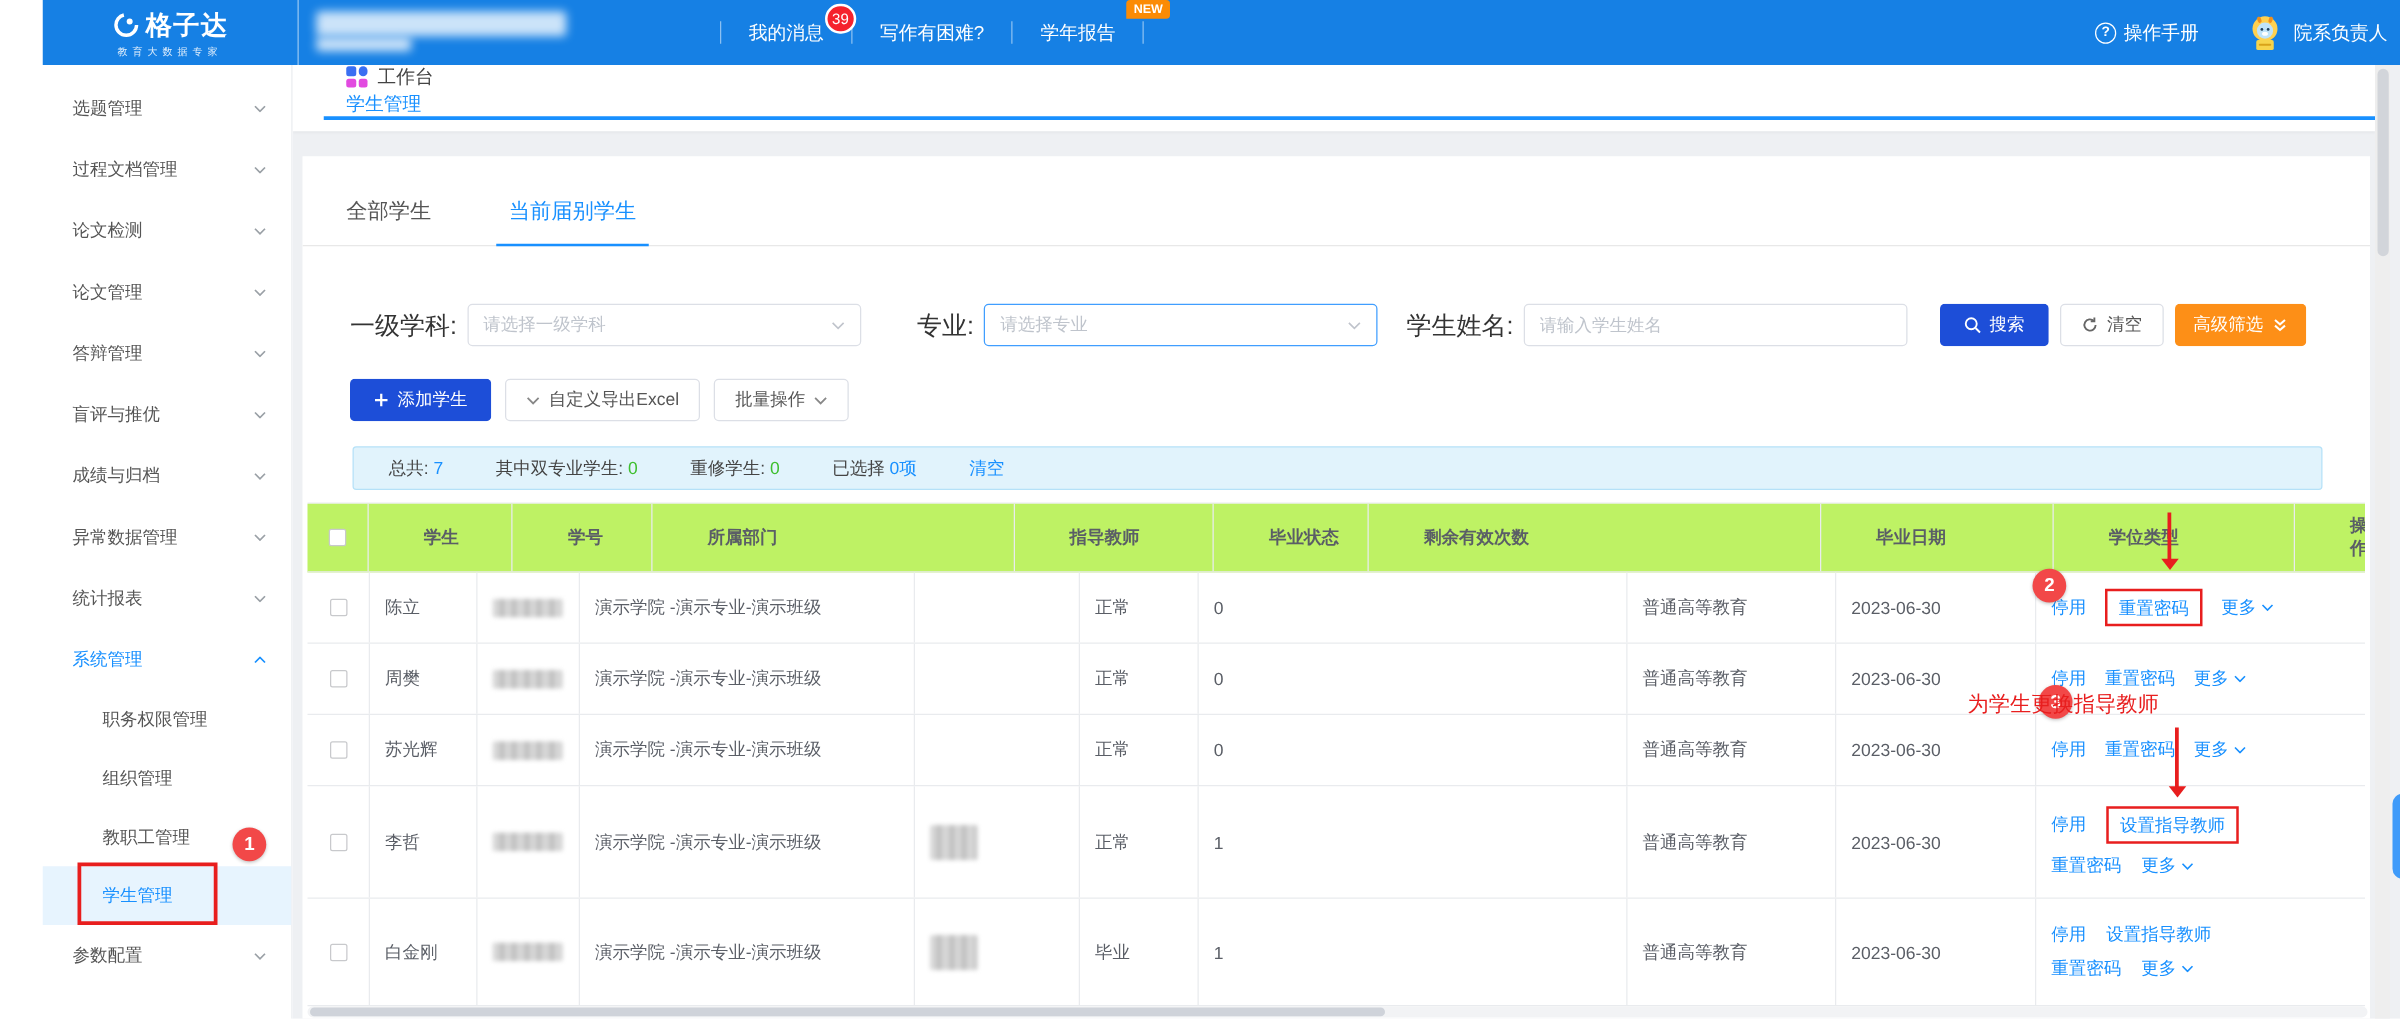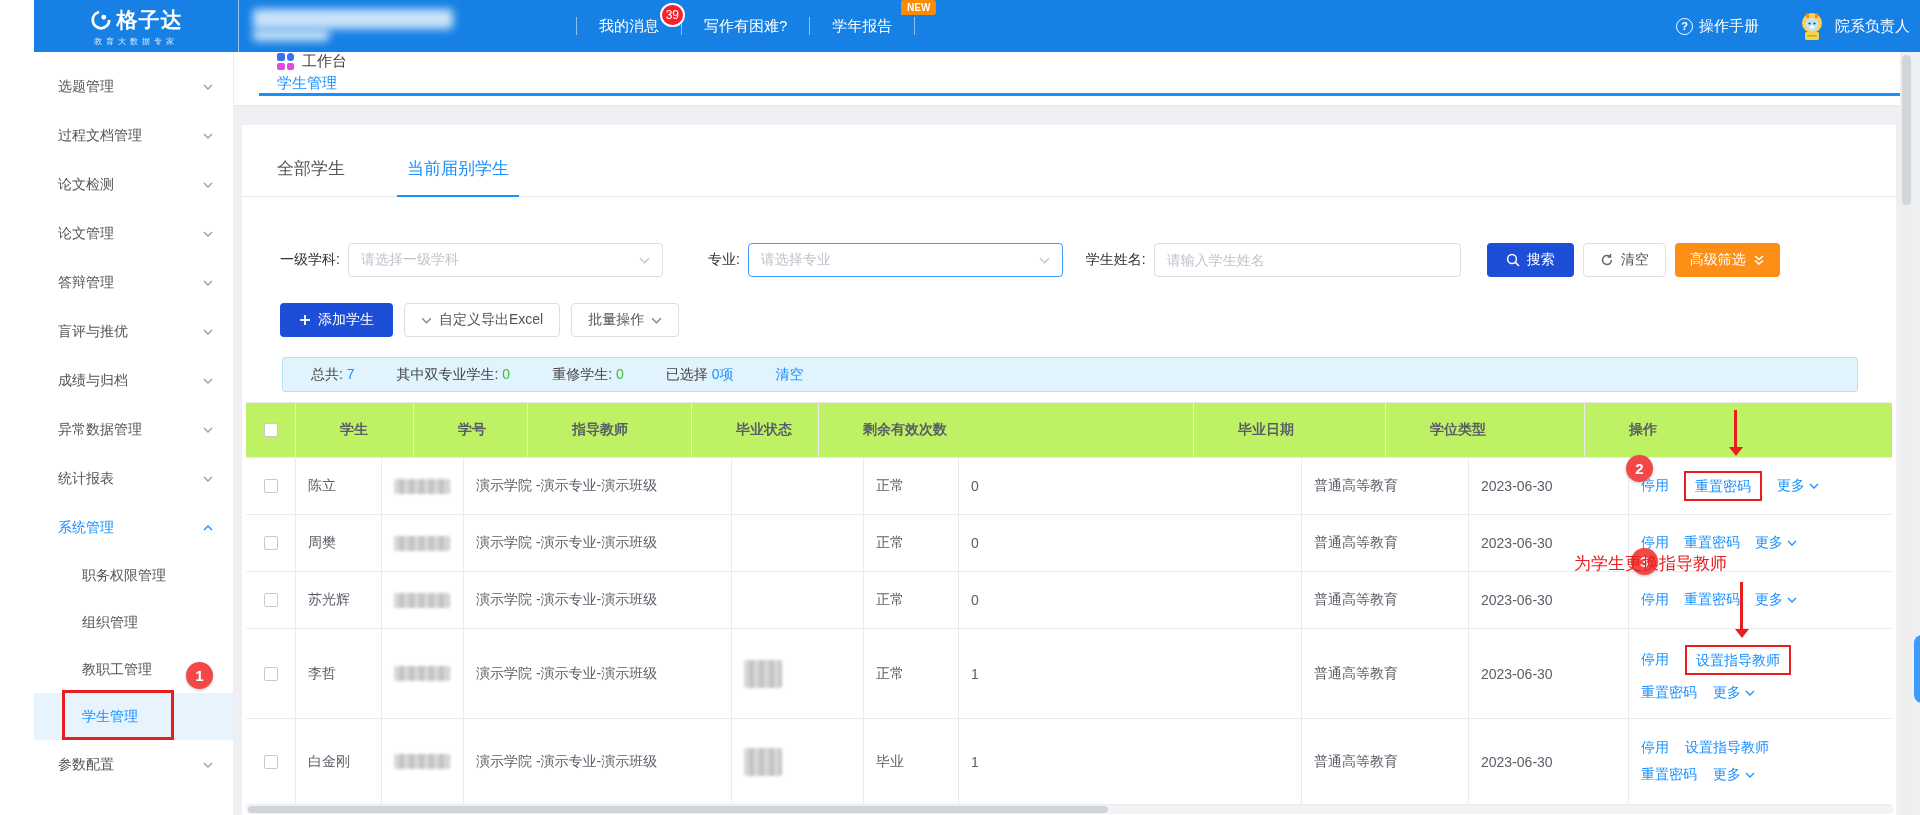--- a/index.html
+++ b/index.html
@@ -48,21 +48,21 @@
   .grid-icon i.b1 { background:#3a6ff2; }
   .grid-icon i.b2 { background:#3a6ff2; border-radius:50%; }
   .grid-icon i.m1, .grid-icon i.m2 { background:#e24ae0; }
 
   .panel { position:absolute; left:8px; top:73px; width:1654px; height:690px; background:#fff; overflow:hidden; }
   .subtabs { height:72px; display:flex; align-items:flex-end; padding-left:25px; border-bottom:1px solid #e8e8e8; gap:42px; }
   .subtab { padding:0 10px 15px 10px; font-size:17px; color:#555; cursor:pointer; border-bottom:2px solid transparent; margin-bottom:-1px; }
   .subtab.active { color:#1890ff; border-bottom-color:#1890ff; }
 
   .filter-row { margin-top:46px; padding-left:38px; display:flex; align-items:center; height:34px; }
-  .f-label { font-size:14px; color:#333; margin-right:8px; white-space:nowrap; }
+  .f-label { font-size:20px; color:#333; margin-right:8px; white-space:nowrap; }
   .f-select { width:315px; height:34px; border:1px solid #dcdfe6; border-radius:4px; display:flex; align-items:center; justify-content:space-between; padding:0 12px; cursor:pointer; background:#fff; }
   .f-select.focused { border-color:#409eff; }
   .f-select .ph { color:#bfc4cc; font-size:14px; }
   .f-select .chev { color:#c0c4cc; }
   .f-input { width:307px; height:34px; border:1px solid #dcdfe6; border-radius:4px; padding:0 12px; font-size:14px; color:#333; font-family:inherit; outline:none; }
   .f-input::placeholder { color:#bfc4cc; }
   .gap45 { width:45px; } .gap23 { width:23px; } .gap26 { width:26px; } .gap9 { width:9px; }
   .btn { height:34px; border-radius:4px; display:inline-flex; align-items:center; justify-content:center; gap:7px; font-size:14px; cursor:pointer; white-space:nowrap; border:1px solid transparent; }
   .btn-blue { background:#1d4ed8; color:#fff; padding:0 18px; }
   .btn-plain { background:#fff; color:#555; border-color:#dcdfe6; padding:0 16px; }
@@ -357,20 +357,21 @@
         <span class="link">清空</span>
       </div>
 
       <div class="table">
         <div class="tr th">
           <div class="td col-cb">
               <span class="cb"></span>
             </div>
           <div class="td col-name">学生</div>
           <div class="td col-id">学号</div>
+          <div class="td col-dept">所属部门</div>
           <div class="td col-adv">指导教师</div>
           <div class="td col-status">毕业状态</div>
           <div class="td col-remain">剩余有效次数</div>
           <div class="td col-date">毕业日期</div>
           <div class="td col-degree">学位类型</div>
           <div class="td col-ops">操作</div>
         </div>
 
         <div class="tr h57">
           <div class="td col-cb">

